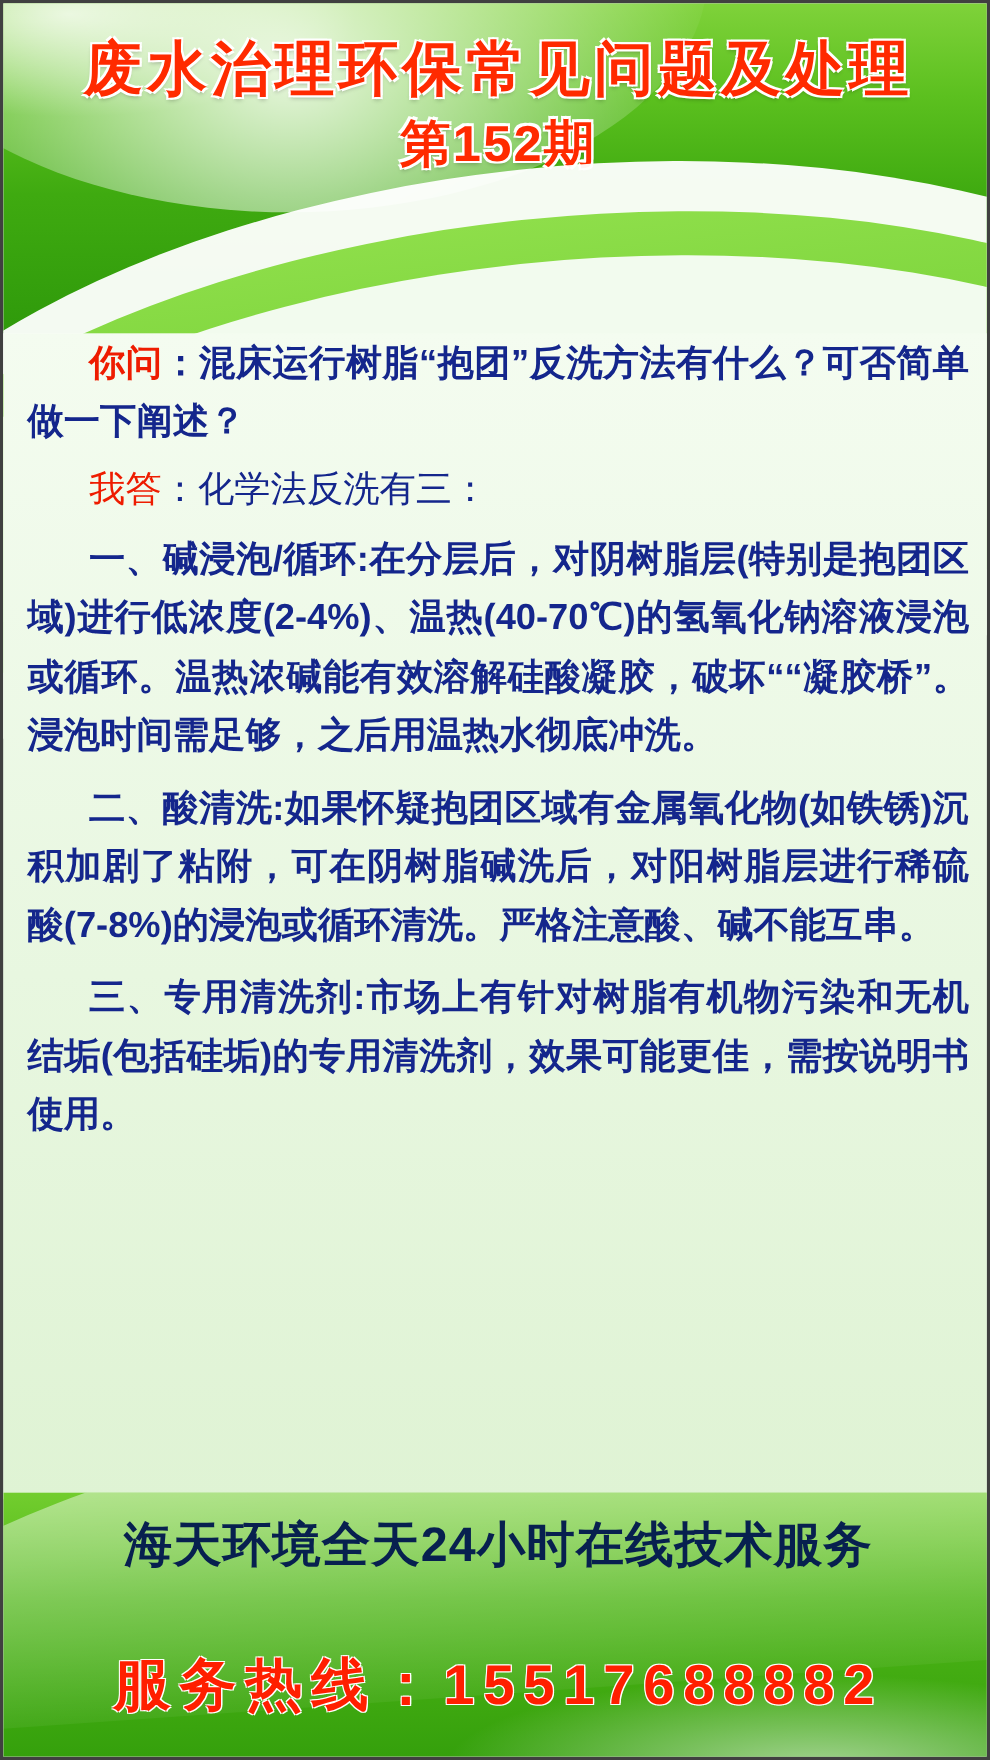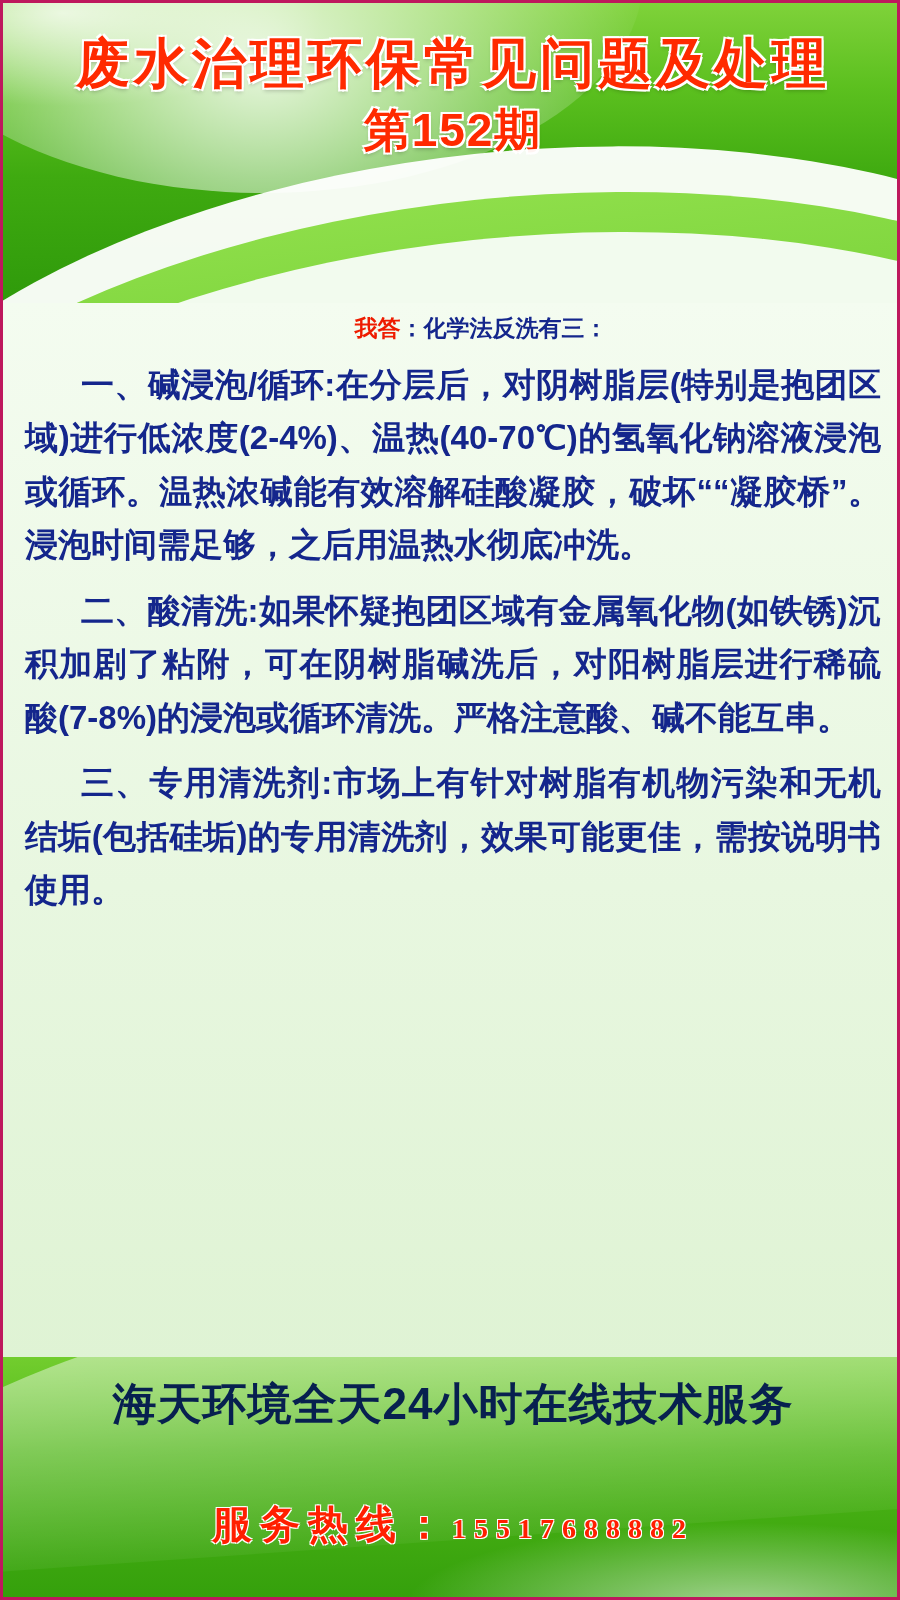--- a/index.html
+++ b/index.html
@@ -9,21 +9,21 @@
   }
   body {
     font-family: "Liberation Sans", sans-serif;
   }
   .poster {
     position: relative;
     width: 900px;
     height: 1600px;
     overflow: hidden;
     background: #eaf7e4;
-    border: 3px solid #be185d;
+    border: 3px solid #404040;
     box-sizing: border-box;
   }
 
   
   .header {
     position: absolute;
     left: 0;
     top: 0;
     width: 900px;
     height: 300px;
@@ -130,25 +130,24 @@
     text-indent: 56px;
     margin: 0 0 12px 0;
     letter-spacing: 0px;
     text-align: justify;
   }
   .lead {
     color: #ee1c00;
   }
   .ans-line {
     color: #14268c;
-    font-size: 23px;
-    font-weight: bold;
+    font-size: 33px;
+    font-weight: normal;
     text-indent: 56px;
     margin: 10px 0 14px 0;
-    text-align: center;
   }
 
   
   .footer {
     position: absolute;
     left: 0;
     bottom: 0;
     width: 900px;
     height: 240px;
     background:
@@ -180,33 +179,32 @@
   }
   .hotline {
     position: absolute;
     left: 0;
     top: 140px;
     width: 900px;
     text-align: center;
     white-space: nowrap;
   }
   .hotline-label {
-    font-size: 40px;
+    font-size: 52px;
     font-weight: bold;
     color: #ff1f00;
     letter-spacing: 8px;
     text-shadow: -1px -1px 0 #fff, 1px -1px 0 #fff, -1px 1px 0 #fff, 1px 1px 0 #fff;
   }
   .hotline-number {
-    font-size: 28px;
+    font-size: 51px;
     font-weight: bold;
     color: #ff1f00;
     letter-spacing: 8px;
     text-shadow: -1px -1px 0 #fff, 1px -1px 0 #fff, -1px 1px 0 #fff, 1px 1px 0 #fff;
-    font-family: Liberation Serif, serif;
   }
 </style>
 </head>
 <body>
 
 <div class="poster">
 
   <div class="header">
     <div class="header-gloss"></div>
     <div class="header-title-wrap">
@@ -214,20 +212,23 @@
       <div class="title-sub">第152期</div>
     </div>
   </div>
 
   <div class="swoosh-a"></div>
   <div class="swoosh-b"></div>
   <div class="swoosh-c"></div>
 
   <div class="content">
 
+    <p class="para">
+      <span class="lead">你问</span><span>：混床运行树脂“抱团”反洗方法有什么？可否简单做一下阐述？</span>
+    </p>
 
     <p class="ans-line">
       <span class="lead">我答</span><span>：化学法反洗有三：</span>
     </p>
 
     <p class="para">一、碱浸泡/循环:在分层后，对阴树脂层(特别是抱团区域)进行低浓度(2-4%)、温热(40-70℃)的氢氧化钠溶液浸泡或循环。温热浓碱能有效溶解硅酸凝胶，破坏““凝胶桥”。浸泡时间需足够，之后用温热水彻底冲洗。</p>
     <p class="para">二、酸清洗:如果怀疑抱团区域有金属氧化物(如铁锈)沉积加剧了粘附，可在阴树脂碱洗后，对阳树脂层进行稀硫酸(7-8%)的浸泡或循环清洗。严格注意酸、碱不能互串。</p>
     <p class="para">三、专用清洗剂:市场上有针对树脂有机物污染和无机结垢(包括硅垢)的专用清洗剂，效果可能更佳，需按说明书使用。</p>
 
   </div>

